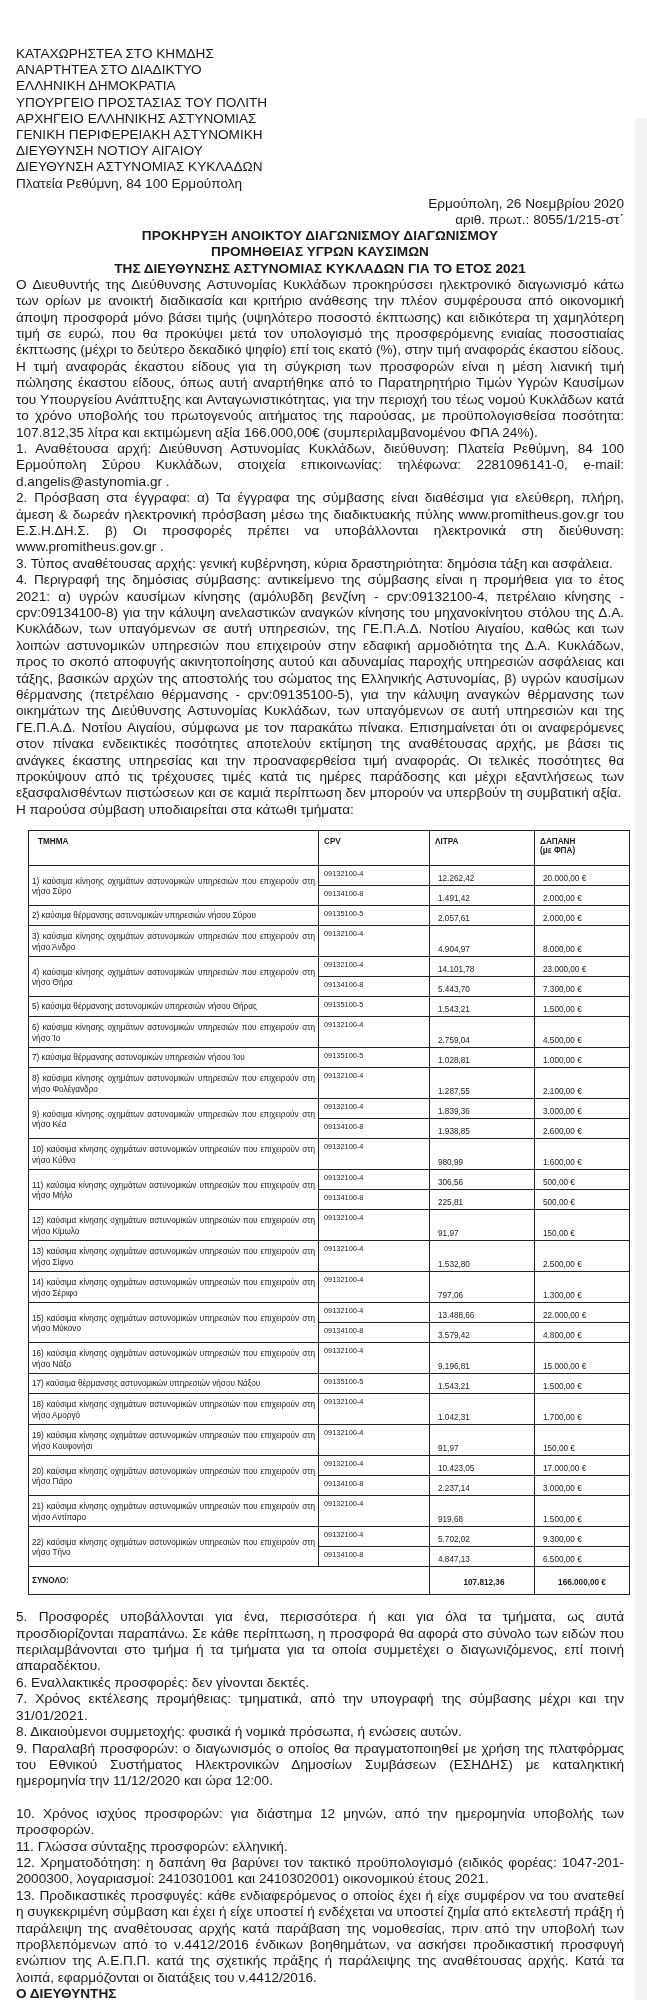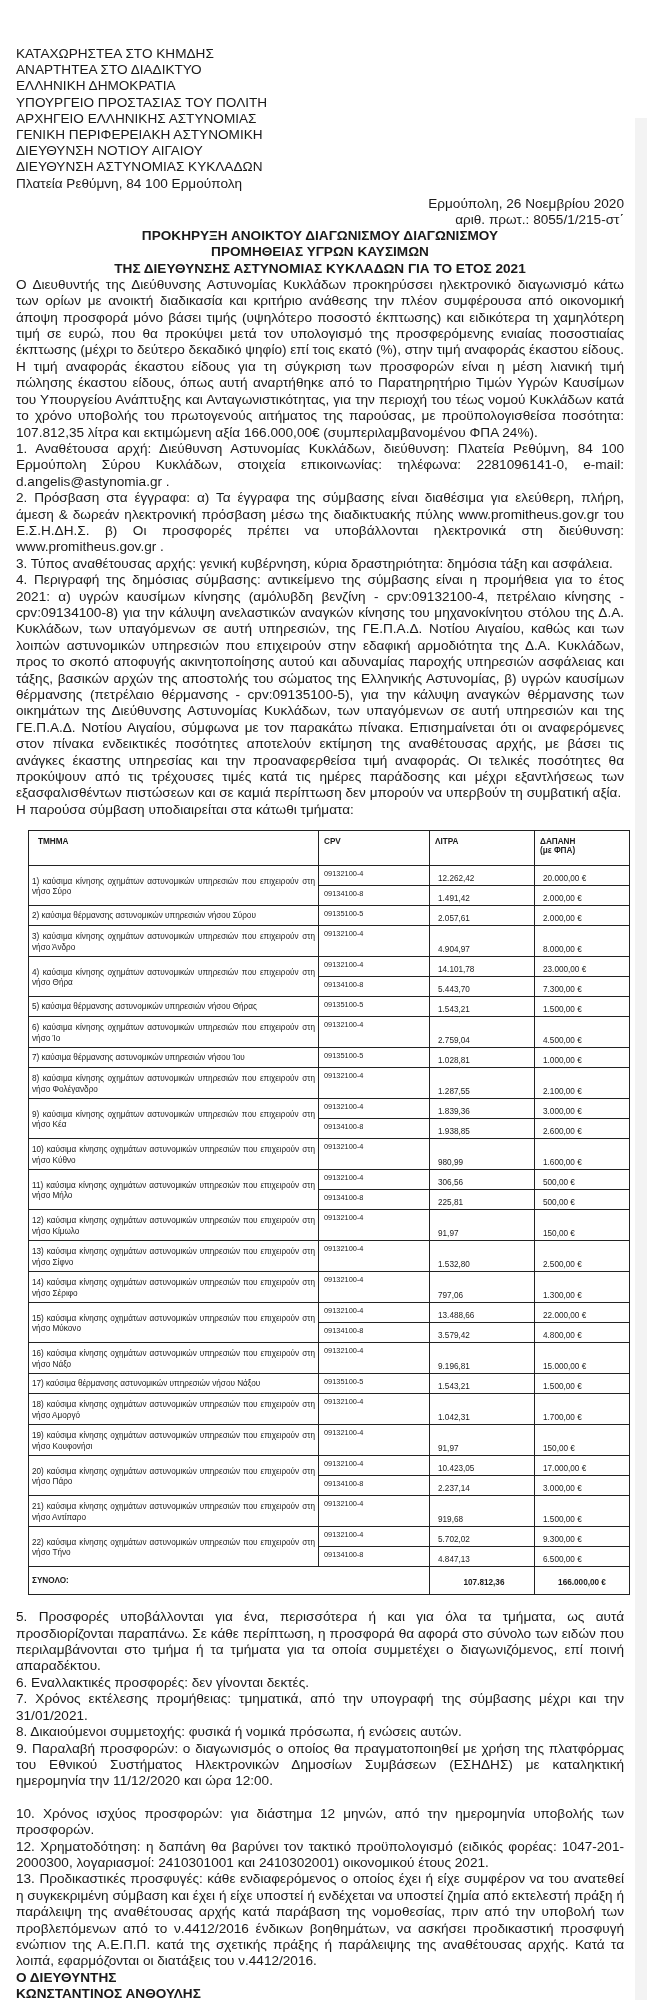--- a/index.html
+++ b/index.html
@@ -260,20 +260,21 @@
   </table>
 
   <div class="para after">
     <p>5. Προσφορές υποβάλλονται για ένα, περισσότερα ή και για όλα τα τμήματα, ως αυτά προσδιορίζονται παραπάνω. Σε κάθε περίπτωση, η προσφορά θα αφορά στο σύνολο των ειδών που περιλαμβάνονται στο τμήμα ή τα τμήματα για τα οποία συμμετέχει ο διαγωνιζόμενος, επί ποινή απαραδέκτου.</p>
     <p>6. Εναλλακτικές προσφορές: δεν γίνονται δεκτές.</p>
     <p>7. Χρόνος εκτέλεσης προμήθειας: τμηματικά, από την υπογραφή της σύμβασης μέχρι και την 31/01/2021.</p>
     <p>8. Δικαιούμενοι συμμετοχής: φυσικά ή νομικά πρόσωπα, ή ενώσεις αυτών.</p>
     <p>9. Παραλαβή προσφορών: ο διαγωνισμός ο οποίος θα πραγματοποιηθεί με χρήση της πλατφόρμας του Εθνικού Συστήματος Ηλεκτρονικών Δημοσίων Συμβάσεων (ΕΣΗΔΗΣ) με καταληκτική ημερομηνία την 11/12/2020 και ώρα 12:00.</p>
     <div class="gap"></div>
     <p>10. Χρόνος ισχύος προσφορών: για διάστημα 12 μηνών, από την ημερομηνία υποβολής των προσφορών.</p>
+    <p>11. Γλώσσα σύνταξης προσφορών: ελληνική.</p>
     <p>12. Χρηματοδότηση: η δαπάνη θα βαρύνει τον τακτικό προϋπολογισμό (ειδικός φορέας: 1047-201-2000300, λογαριασμοί: 2410301001 και 2410302001) οικονομικού έτους 2021.</p>
     <p>13. Προδικαστικές προσφυγές: κάθε ενδιαφερόμενος ο οποίος έχει ή είχε συμφέρον να του ανατεθεί η συγκεκριμένη σύμβαση και έχει ή είχε υποστεί ή ενδέχεται να υποστεί ζημία από εκτελεστή πράξη ή παράλειψη της αναθέτουσας αρχής κατά παράβαση της νομοθεσίας, πριν από την υποβολή των προβλεπόμενων από το ν.4412/2016 ένδικων βοηθημάτων, να ασκήσει προδικαστική προσφυγή ενώπιον της Α.Ε.Π.Π. κατά της σχετικής πράξης ή παράλειψης της αναθέτουσας αρχής. Κατά τα λοιπά, εφαρμόζονται οι διατάξεις του ν.4412/2016.</p>
   </div>
 
   <div class="sign">
     <div>Ο ΔΙΕΥΘΥΝΤΗΣ</div>
     <div>ΚΩΝΣΤΑΝΤΙΝΟΣ ΑΝΘΟΥΛΗΣ</div>
     <div>ΑΣΤΥΝΟΜΙΚΟΣ ΔΙΕΥΘΥΝΤΗΣ</div>
   </div>
 </div>

